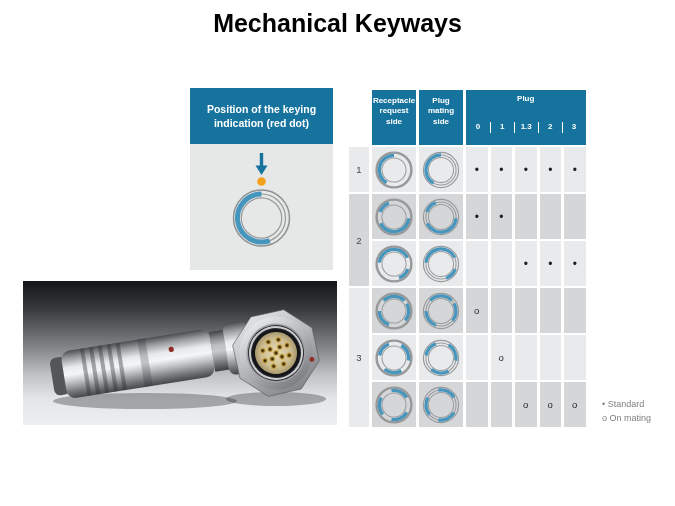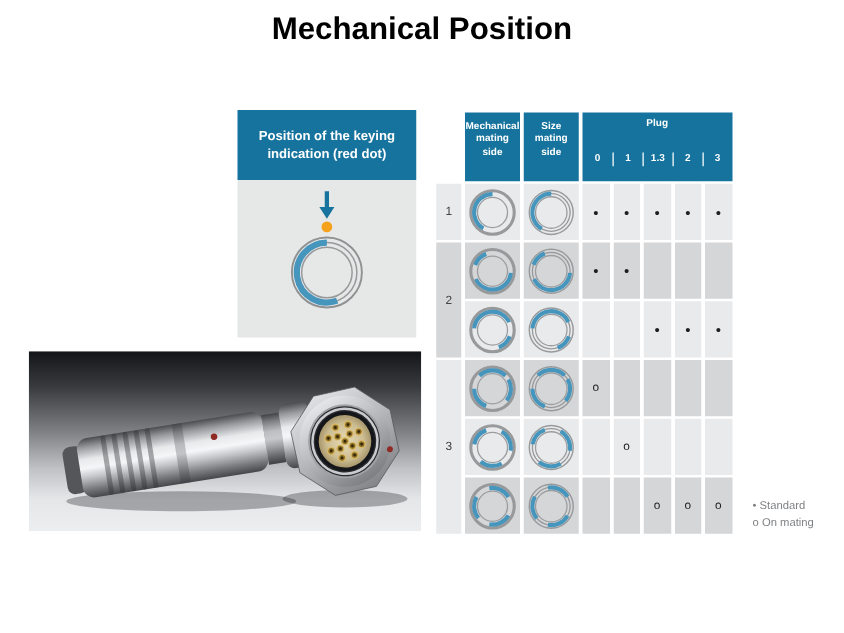--- a/index.html
+++ b/index.html
@@ -57,21 +57,21 @@
   .legend {
     position:absolute; left:602px; top:397px;
     font-size:9px; color:var(--legend-text); line-height:1.6; white-space:nowrap;
   }
 </style>
 </head>
 <body>
 
 <div class="slide">
 
-  <div class="title">Mechanical Position</div>
+  <div class="title">Mechanical Keyways</div>
 
   <div class="panel">
     <div class="panel-header">Position of the keying indication (red dot)</div>
     <div class="panel-body" id="panel-body"><svg width="143" height="126" viewBox="0 0 143 126">
       <g>
         <line x1="71.5" y1="9" x2="71.5" y2="23" stroke="#16739d" stroke-width="3.4"></line>
         <polygon points="65.5,21.5 77.5,21.5 71.5,31" fill="#16739d"></polygon>
       </g>
       <circle cx="71.5" cy="37.5" r="4.3" fill="#f5a11c"></circle>
       <g>
@@ -179,22 +179,22 @@
             <circle cx="-6.5" cy="-2.6" r="1.1" fill="#2f2408"></circle>
             <circle cx="2.6" cy="-6.5" r="2.7" fill="#8a6c26" stroke="#d9b964" stroke-width="0.9"></circle>
             <circle cx="2.6" cy="-6.5" r="1.1" fill="#2f2408"></circle>
           </g>
         <circle cx="36.5" cy="0" r="2.4" fill="#8f2a24"></circle>
       </g>
     </svg>
   </div>
 
   <div class="ktable" id="ktable">
-    <div class="hdr" style="grid-column:2;grid-row:1">Mechanical mating side</div>
-    <div class="hdr" style="grid-column:3;grid-row:1">Size mating side</div>
+    <div class="hdr" style="grid-column:2;grid-row:1">Receptacle request side</div>
+    <div class="hdr" style="grid-column:3;grid-row:1">Plug mating side</div>
     <div class="hdr hdr-size" style="grid-column:4/9;grid-row:1">
       <div class="size-label">Plug</div>
       <div class="size-num">0</div>
       <div class="size-num">1</div>
       <div class="size-num">1.3</div>
       <div class="size-num">2</div>
       <div class="size-num">3</div>
     </div>
   <div class="cell bg-l glabel" style="grid-area: 2 / 1 / span 1;">1</div>
       <div class="cell bg-l" style="grid-area: 2 / 2;">

